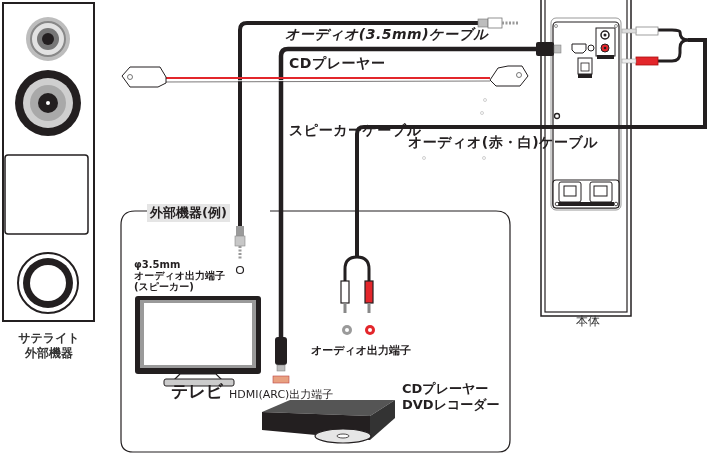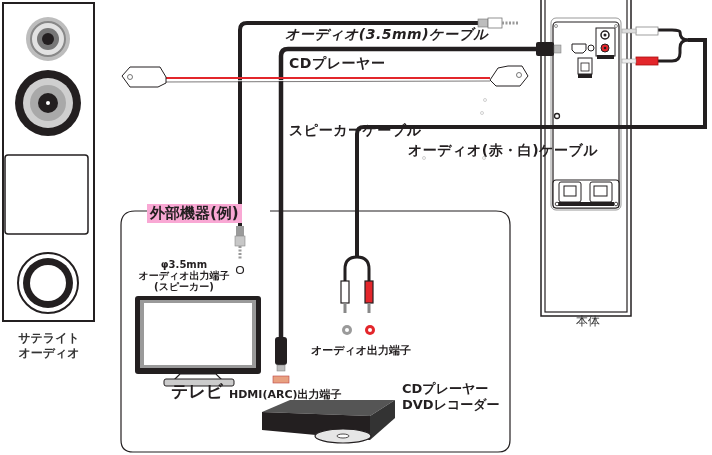--- a/index.html
+++ b/index.html
@@ -1,21 +1,21 @@
 <!DOCTYPE html>
 <html><head>
 <meta charset="utf-8">
 <style>
   html, body { margin: 0; padding: 0; background: #ffffff; }
   body { width: 712px; height: 455px; position: relative; overflow: hidden;
          font-family: "DejaVu Sans", sans-serif; color: #231f20; }
   svg.diagram { position: absolute; left: 0; top: 0; }
   .lbl { position: absolute; white-space: nowrap; font-family: "DejaVu Sans", sans-serif; color: #231f20; }
   .lbl-cable { font-size: 14px; font-weight: bold; letter-spacing: 0.5px; }
-  .lbl-small { font-size: 10px; font-weight: bold; text-align: center; line-height: 11px; }
+  .lbl-small { font-size: 10px; font-weight: bold; text-align: left; line-height: 11px; }
   .lbl-dev { font-size: 15px; font-weight: bold; }
   .lbl-unit { font-size: 12px; text-align: center; line-height: 15px; color: #333; }
 </style>
 </head>
 <body>
 
 <svg class="diagram" width="712" height="455" viewBox="0 0 712 455">
 
   <g>
     <rect x="3" y="3" width="91" height="318" fill="#fff" stroke="#231f20" stroke-width="2"></rect>
@@ -152,35 +152,35 @@
     <path d="M262 412 L370 416 V440 L262 430 Z" fill="#231f20"></path>
     <path d="M370 416 L395 400 V418 L370 440 Z" fill="#333"></path>
     <ellipse cx="343" cy="436" rx="28" ry="7" fill="#e6e6e6" stroke="#231f20" stroke-width="1.2"></ellipse>
     <ellipse cx="343" cy="436" rx="6" ry="2" fill="#fff" stroke="#231f20" stroke-width="0.8"></ellipse>
   </g>
 </svg>
 
 <div class="lbl lbl-cable" style="left:285px;top:26px;font-style:italic;">オーディオ(3.5mm)ケーブル</div>
 <div class="lbl lbl-cable" style="left:289px;top:55px;">CDプレーヤー</div>
 <div class="lbl lbl-cable" style="left:289px;top:86px;margin-top:36px;">スピーカーケーブル</div>
-<div class="lbl lbl-cable" style="left:408px;top:142px;">オーディオ(赤・白)ケーブル</div>
+<div class="lbl lbl-cable" style="left:408px;top:134px;">オーディオ(赤・白)ケーブル</div>
 
 <div class="lbl lbl-unit" style="left:16px;top:331px;width:66px;font-weight:bold;">
   <div>サテライト</div>
-  <div>オーディオ</div>
+  <div>外部機器</div>
 </div>
 <div class="lbl lbl-unit" style="left:573px;top:314px;width:30px;">本体</div>
 
-<div class="lbl" style="left:147px;top:204px;font-size:15px;font-weight:bold;background:#f9a8d4;padding:0 3px;">外部機器(例)</div>
+<div class="lbl" style="left:147px;top:204px;font-size:13px;font-weight:bold;background:#e5e5e5;padding:0 3px;">外部機器(例)</div>
 
 <div class="lbl lbl-small" style="left:134px;top:259px;width:100px;">
   <div>φ3.5mm</div>
   <div>オーディオ出力端子</div>
   <div>(スピーカー)</div>
 </div>
 
 <div class="lbl lbl-dev" style="left:171px;top:380px;font-size:17px;">テレビ</div>
-<div class="lbl" style="left:229px;top:387px;font-size:11px;font-weight:bold;">HDMI(ARC)出力端子</div>
+<div class="lbl" style="left:229px;top:387px;font-size:11px;font-weight:normal;">HDMI(ARC)出力端子</div>
 <div class="lbl" style="left:311px;top:343px;font-size:11px;font-weight:bold;">オーディオ出力端子</div>
 <div class="lbl lbl-dev" style="left:402px;top:381px;font-size:13px;line-height:16px;">
   <div>CDプレーヤー</div>
   <div>DVDレコーダー</div>
 </div>
 
 </body></html>

